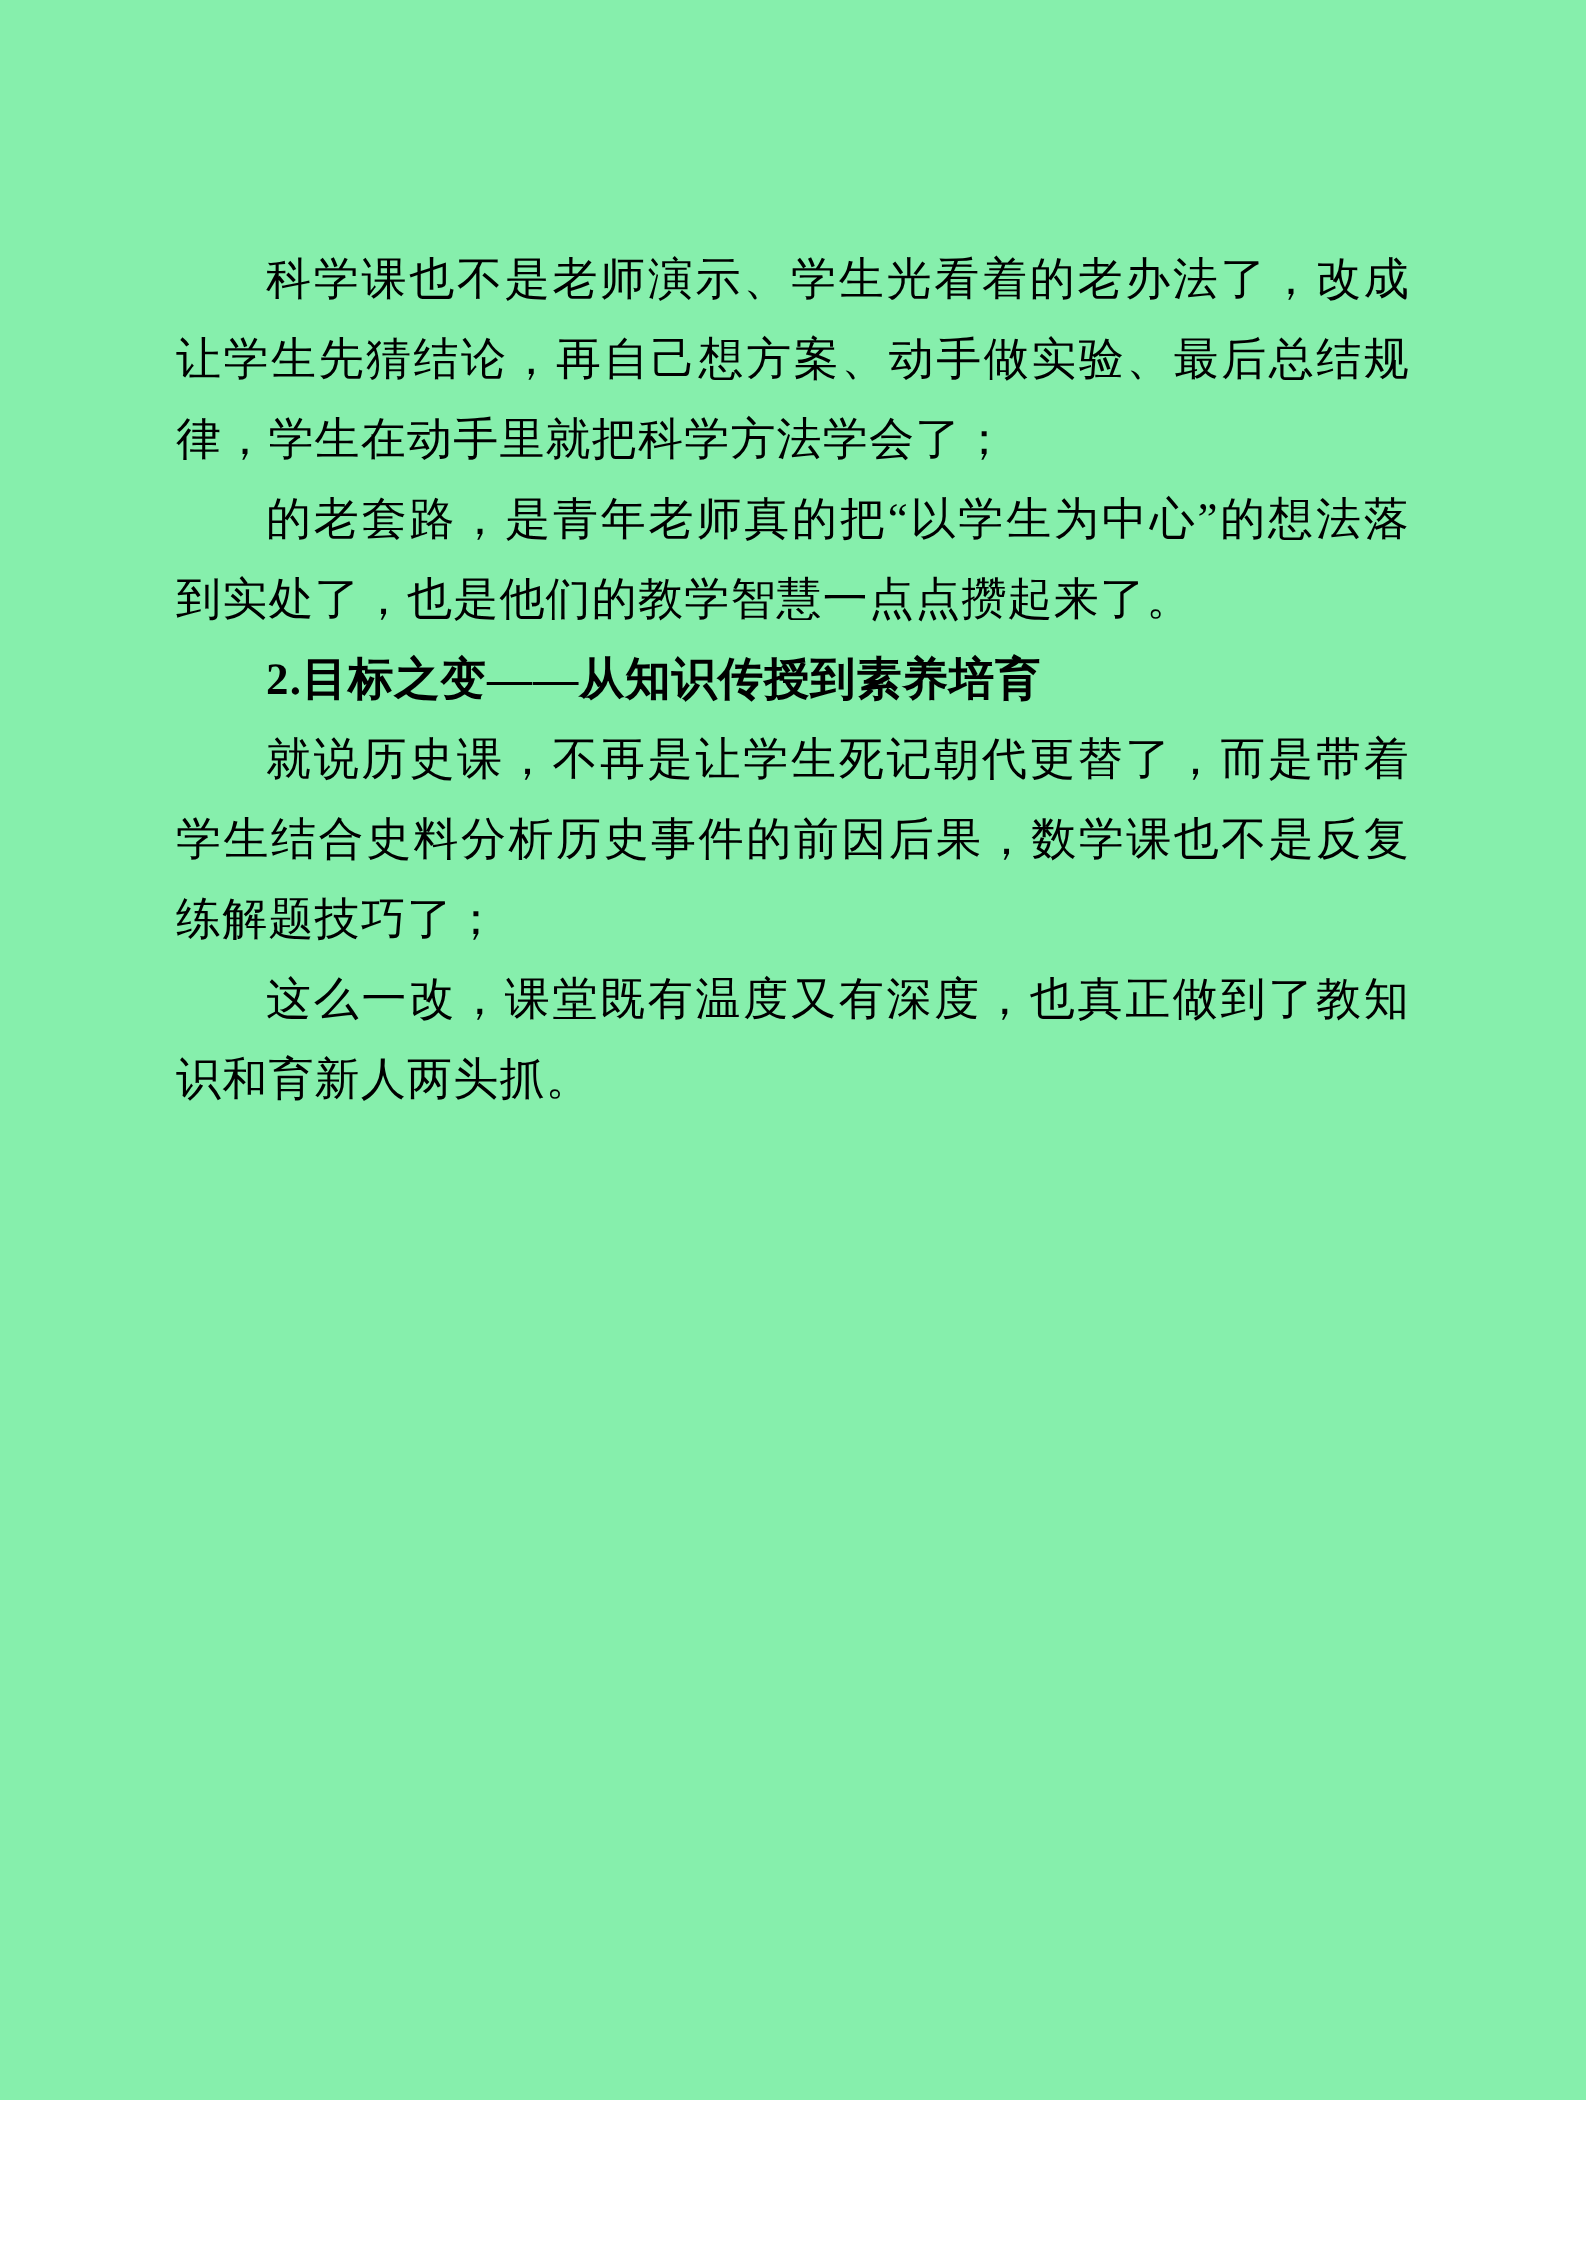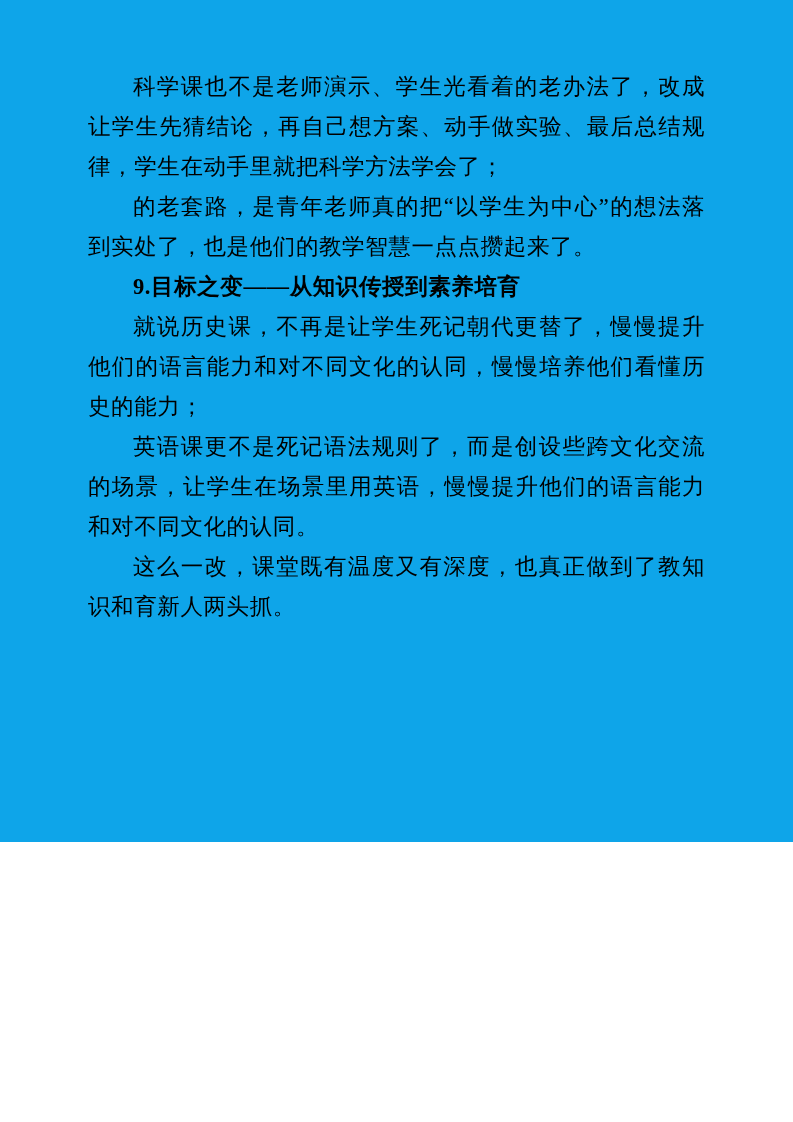--- a/index.html
+++ b/index.html
@@ -10,24 +10,24 @@
   body {
     width: 793px;
     height: 1122px;
     font-family: "Liberation Serif", "DejaVu Serif", serif;
     color: #000000;
     overflow: hidden;
   }
   .page {
     position: relative;
     width: 793px;
-    height: 842px;
-    background: #0ea5e9;
+    height: 1050px;
+    background: #86efac;
     box-sizing: border-box;
-    padding: 67px 88px 60px 88px;
+    padding: 120px 88px 60px 88px;
   }
   .doc-body {
     width: 100%;
   }
   .para {
     font-size: 22.5px;
     line-height: 40px;
     letter-spacing: 0.6px;
     text-align: justify;
     text-justify: inter-ideograph;
@@ -39,18 +39,17 @@
     font-weight: bold;
   }
 </style>
 </head>
 <body>
 
 <div class="page">
   <div class="doc-body">
     <p class="para">科学课也不是老师演示、学生光看着的老办法了，改成让学生先猜结论，再自己想方案、动手做实验、最后总结规律，学生在动手里就把科学方法学会了；</p>
     <p class="para">的老套路，是青年老师真的把“以学生为中心”的想法落到实处了，也是他们的教学智慧一点点攒起来了。</p>
-    <p class="para heading">9.目标之变——从知识传授到素养培育</p>
-    <p class="para">就说历史课，不再是让学生死记朝代更替了，慢慢提升他们的语言能力和对不同文化的认同，慢慢培养他们看懂历史的能力；</p>
-    <p class="para">英语课更不是死记语法规则了，而是创设些跨文化交流的场景，让学生在场景里用英语，慢慢提升他们的语言能力和对不同文化的认同。</p>
+    <p class="para heading">2.目标之变——从知识传授到素养培育</p>
+    <p class="para">就说历史课，不再是让学生死记朝代更替了，而是带着学生结合史料分析历史事件的前因后果，数学课也不是反复练解题技巧了；</p>
     <p class="para">这么一改，课堂既有温度又有深度，也真正做到了教知识和育新人两头抓。</p>
   </div>
 </div>
 
 </body></html>

